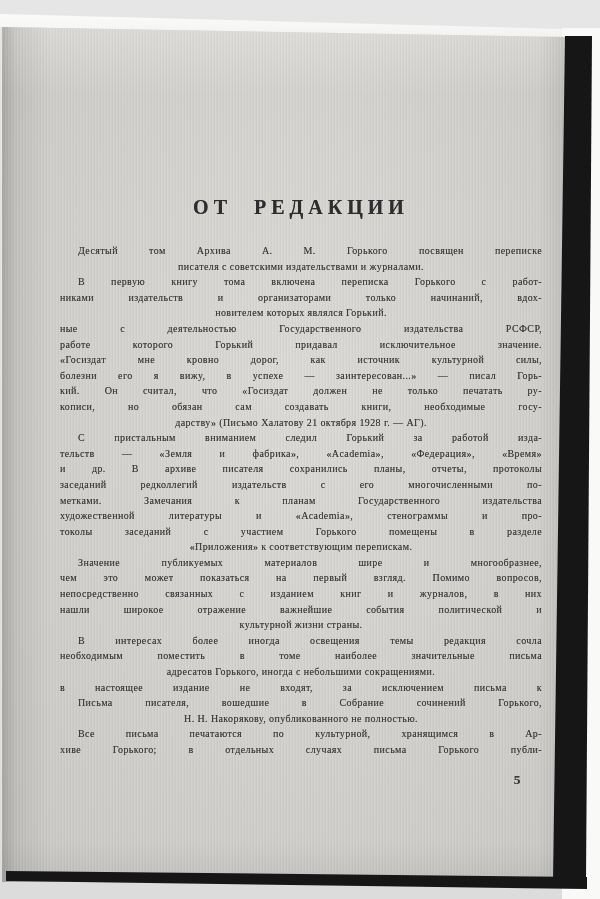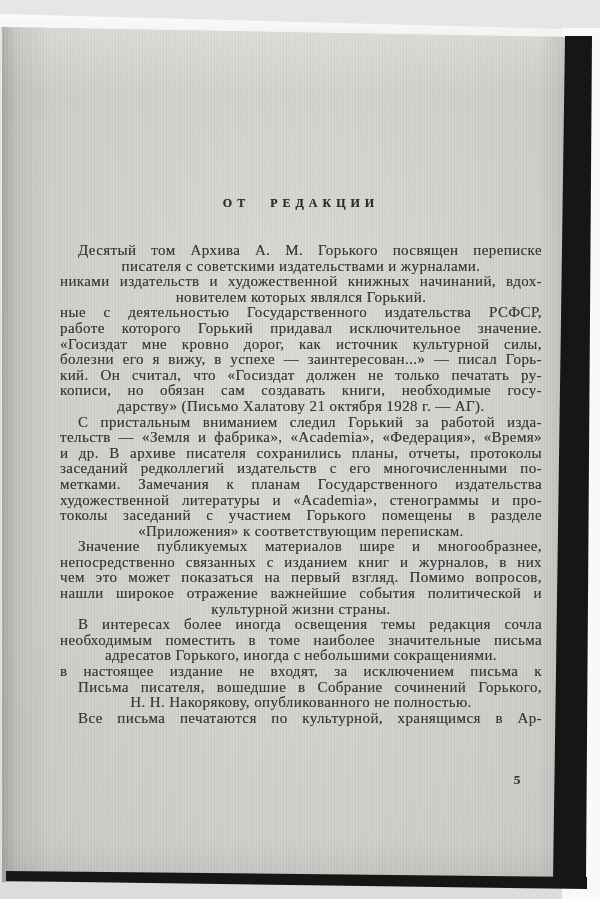--- a/index.html
+++ b/index.html
@@ -48,27 +48,27 @@
     clip-path:polygon(17px 4px,44px 4px,38px 848px,5px 850px);
   }
   .frame-bottom{
     position:absolute;left:2px;top:868px;width:588px;height:24px;
     background:#161616;
     clip-path:polygon(4px 3px,585px 9px,585px 21px,4px 13px);
   }
   .title{
     position:absolute;left:58px;top:172px;width:482px;
     text-align:center;
-    font-size:12px;font-weight:bold;color:#2d2d2f;
+    font-size:20px;font-weight:bold;color:#2d2d2f;
     letter-spacing:5px;word-spacing:12px;
     text-shadow:0 0 0.5px rgba(45,45,47,0.6);
   }
   .body-text{
     position:absolute;left:58px;top:219px;width:482px;
-    font-size:15px;line-height:15.6px;color:#38383a;
+    font-size:10px;line-height:15.6px;color:#38383a;
     letter-spacing:0.4px;
     text-shadow:0 0 0.5px rgba(56,56,58,0.55);
   }
   .ln{
     text-align:justify;
     text-align-last:justify;
     text-justify:inter-word;
   }
   .ln.first{padding-left:18px;}
   .ln.last{text-align:center;text-align-last:auto;}
@@ -86,49 +86,51 @@
   <div class="bottom-strip"></div>
   <div class="top-edge"></div>
   <div class="right-edge"></div>
 
   <div class="paper">
     <div class="title">ОТ РЕДАКЦИИ</div>
 
     <div class="body-text">
         <div class="ln first">Десятый том Архива А. М. Горького посвящен переписке</div>
         <div class="ln last">писателя с советскими издательствами и журналами.</div>
-        <div class="ln">никами издательств и художественной книжных начинаний, вдох-</div>
+        <div class="ln first">В первую книгу тома включена переписка Горького с работ-</div>
+        <div class="ln">никами издательств и организаторами только начинаний, вдох-</div>
         <div class="ln last">новителем которых являлся Горький.</div>
         <div class="ln">ные с деятельностью Государственного издательства РСФСР,</div>
         <div class="ln">работе которого Горький придавал исключительное значение.</div>
         <div class="ln">«Госиздат мне кровно дорог, как источник культурной силы,</div>
         <div class="ln">болезни его я вижу, в успехе — заинтересован...» — писал Горь-</div>
         <div class="ln">кий. Он считал, что «Госиздат должен не только печатать ру-</div>
         <div class="ln">кописи, но обязан сам создавать книги, необходимые госу-</div>
         <div class="ln last">дарству» (Письмо Халатову 21 октября 1928 г. — АГ).</div>
         <div class="ln first">С пристальным вниманием следил Горький за работой изда-</div>
         <div class="ln">тельств — «Земля и фабрика», «Academia», «Федерация», «Время»</div>
         <div class="ln">и др. В архиве писателя сохранились планы, отчеты, протоколы</div>
         <div class="ln">заседаний редколлегий издательств с его многочисленными по-</div>
         <div class="ln">метками. Замечания к планам Государственного издательства</div>
         <div class="ln">художественной литературы и «Academia», стенограммы и про-</div>
         <div class="ln">токолы заседаний с участием Горького помещены в разделе</div>
         <div class="ln last">«Приложения» к соответствующим перепискам.</div>
         <div class="ln first">Значение публикуемых материалов шире и многообразнее,</div>
+        <div class="ln">чем это может показаться на первый взгляд. Помимо вопросов,</div>
         <div class="ln">непосредственно связанных с изданием книг и журналов, в них</div>
-        <div class="ln">чем это может показаться на первый взгляд. Помимо вопросов,</div>
         <div class="ln">нашли широкое отражение важнейшие события политической и</div>
         <div class="ln last">культурной жизни страны.</div>
         <div class="ln first">В интересах более иногда освещения темы редакция сочла</div>
         <div class="ln">необходимым поместить в томе наиболее значительные письма</div>
         <div class="ln last">адресатов Горького, иногда с небольшими сокращениями.</div>
         <div class="ln">в настоящее издание не входят, за исключением письма к</div>
         <div class="ln first">Письма писателя, вошедшие в Собрание сочинений Горького,</div>
         <div class="ln last">Н. Н. Накорякову, опубликованного не полностью.</div>
         <div class="ln first">Все письма печатаются по культурной, хранящимся в Ар-</div>
+        <div class="ln">хиве Горького; в отдельных случаях письма Горького публи-</div>
       </div>
 
     <div class="page-num">5</div>
   </div>
 
   <div class="frame-right"></div>
   <div class="frame-bottom"></div>
 </div>
 
 </body></html>

